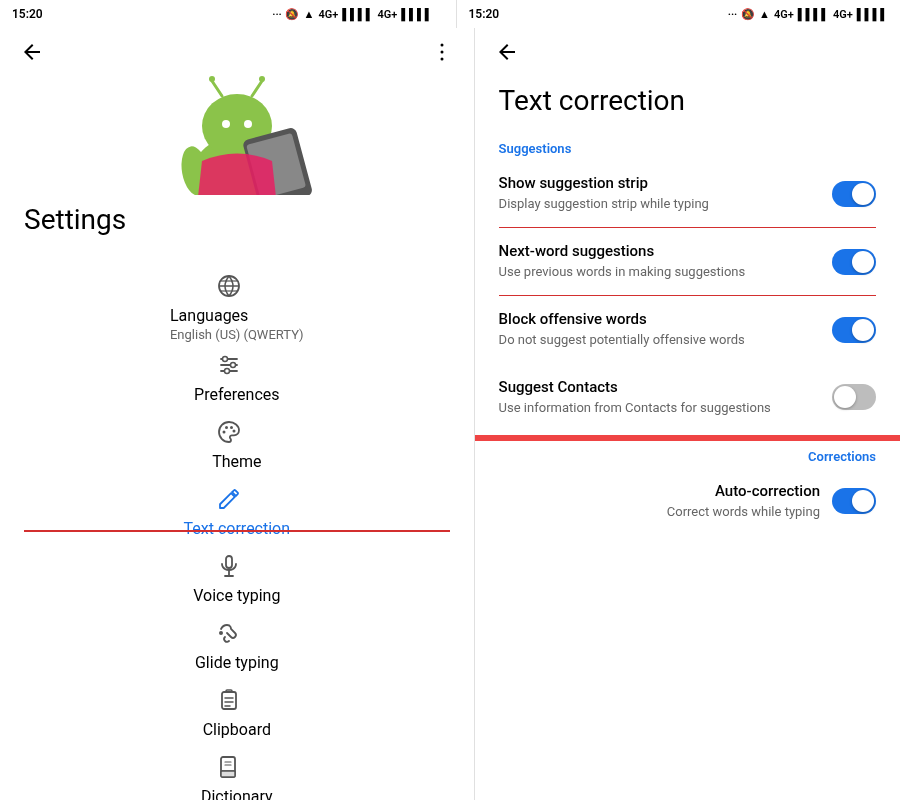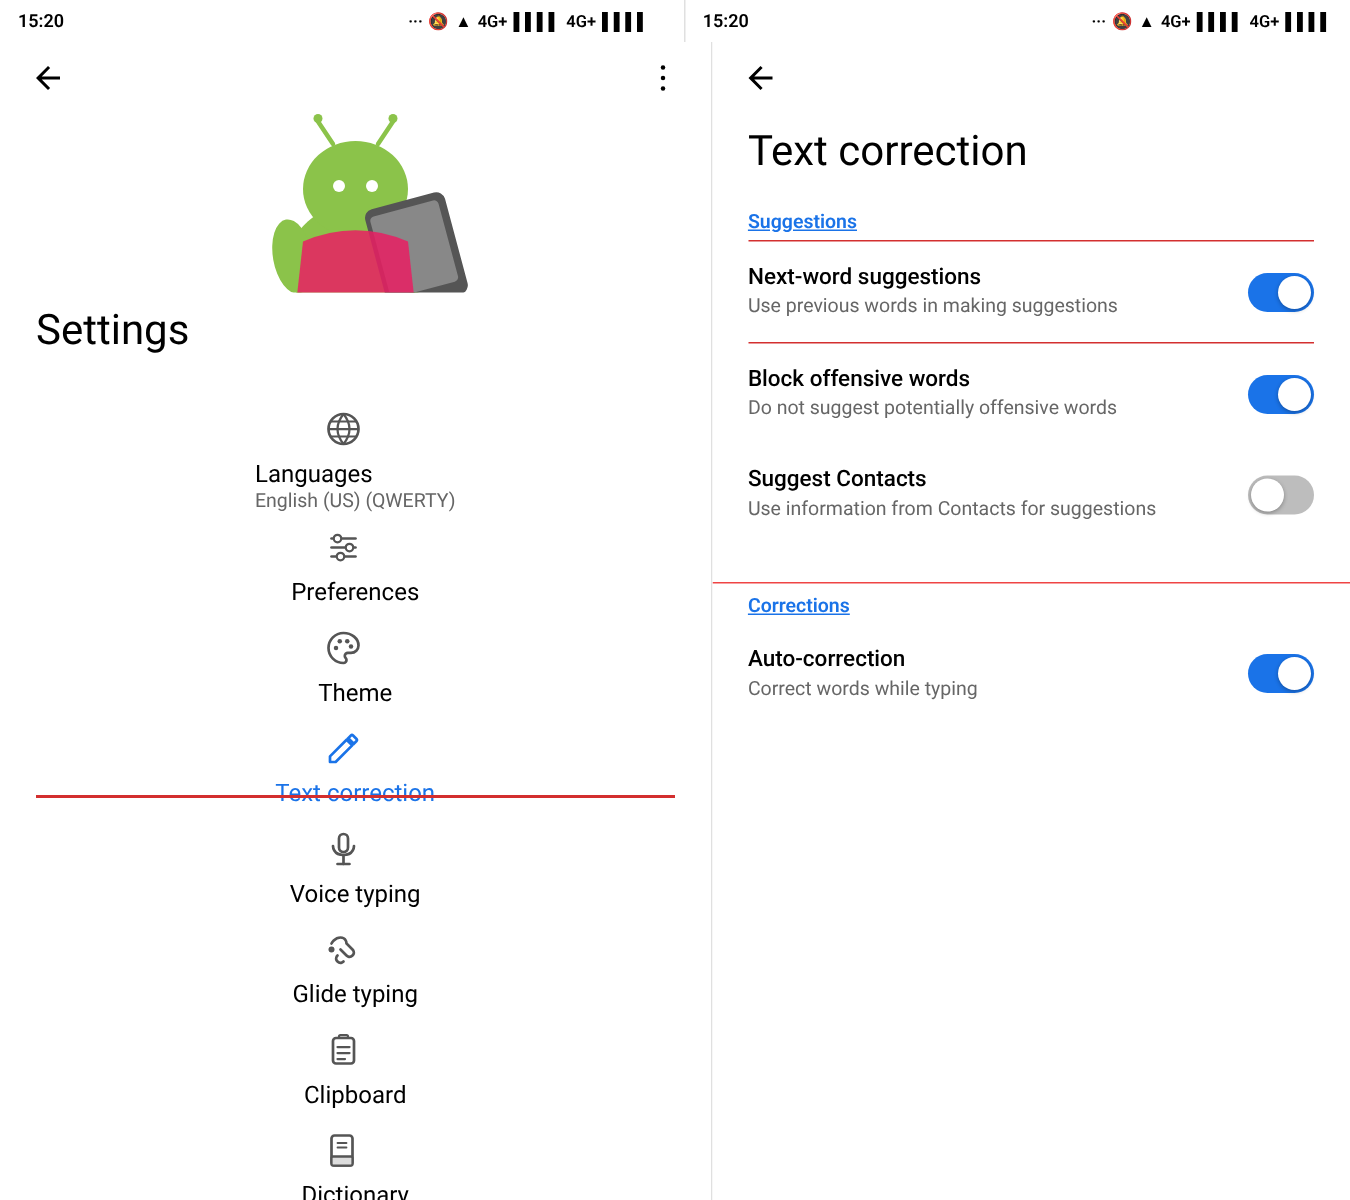--- a/index.html
+++ b/index.html
@@ -188,21 +188,20 @@
       padding: 8px 24px 16px;
       color: #000;
     }
 
     .section-label {
       font-size: 13px;
       font-weight: 600;
       color: #1a73e8;
       padding: 8px 24px 4px;
       text-transform: none;
-      text-decoration: underline;
     }
 
     .setting-item {
       display: flex;
       align-items: center;
       justify-content: space-between;
       padding: 14px 24px;
       position: relative;
     }
 
@@ -252,22 +251,23 @@
       top: 2px;
       transition: left 0.2s;
       box-shadow: 0 1px 3px rgba(0,0,0,0.3);
     }
 
     .toggle.on .toggle-thumb { left: 20px; }
     .toggle.off .toggle-thumb { left: 2px; }
 
     
     .corrections-section {
-      border-top: 1px solid #ef4444;
-      margin-top: 24px;
+      border-top: 6px solid #ef4444;
+      margin-top: 4px;
+      text-align: right;
     }
   </style>
 </head>
 <body>
 
 <div class="status-bars">
   <div class="status-bar">
     <span>15:20</span>
     <div class="status-icons">
       <span>···</span>
@@ -469,20 +469,29 @@
         <svg width="24" height="24" viewBox="0 0 24 24" fill="none">
           <path d="M20 11H7.83l5.59-5.59L12 4l-8 8 8 8 1.41-1.41L7.83 13H20v-2z" fill="#000"></path>
         </svg>
       </div>
     </div>
 
     <h1 class="page-title">Text correction</h1>
 
     <div class="section-label">Suggestions</div>
 
+    <div class="setting-item">
+      <div class="setting-text">
+        <div class="setting-title">Show suggestion strip</div>
+        <div class="setting-desc">Display suggestion strip while typing</div>
+      </div>
+      <div class="toggle on">
+        <div class="toggle-thumb"></div>
+      </div>
+    </div>
 
     <div class="divider-red"></div>
 
     <div class="setting-item">
       <div class="setting-text">
         <div class="setting-title">Next-word suggestions</div>
         <div class="setting-desc">Use previous words in making suggestions</div>
       </div>
       <div class="toggle on">
         <div class="toggle-thumb"></div>

